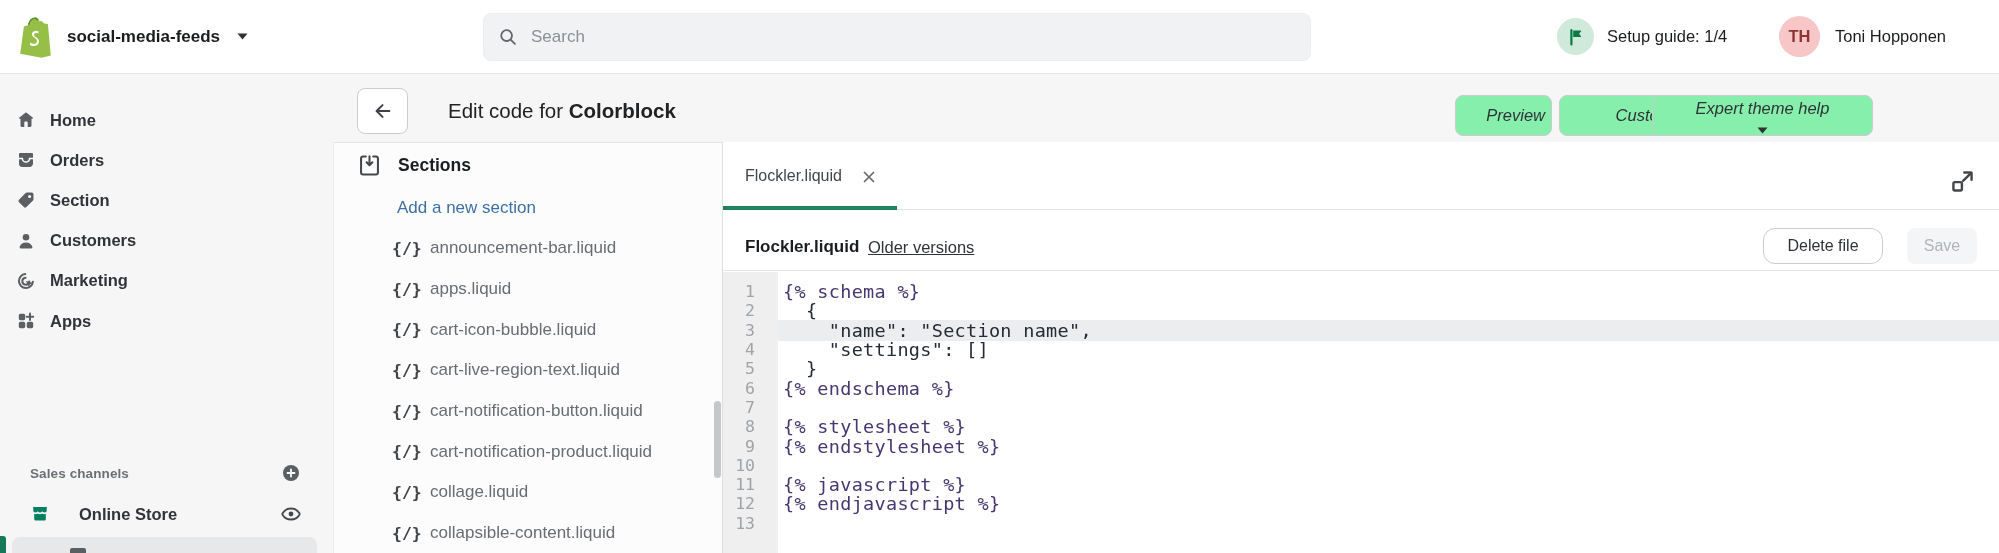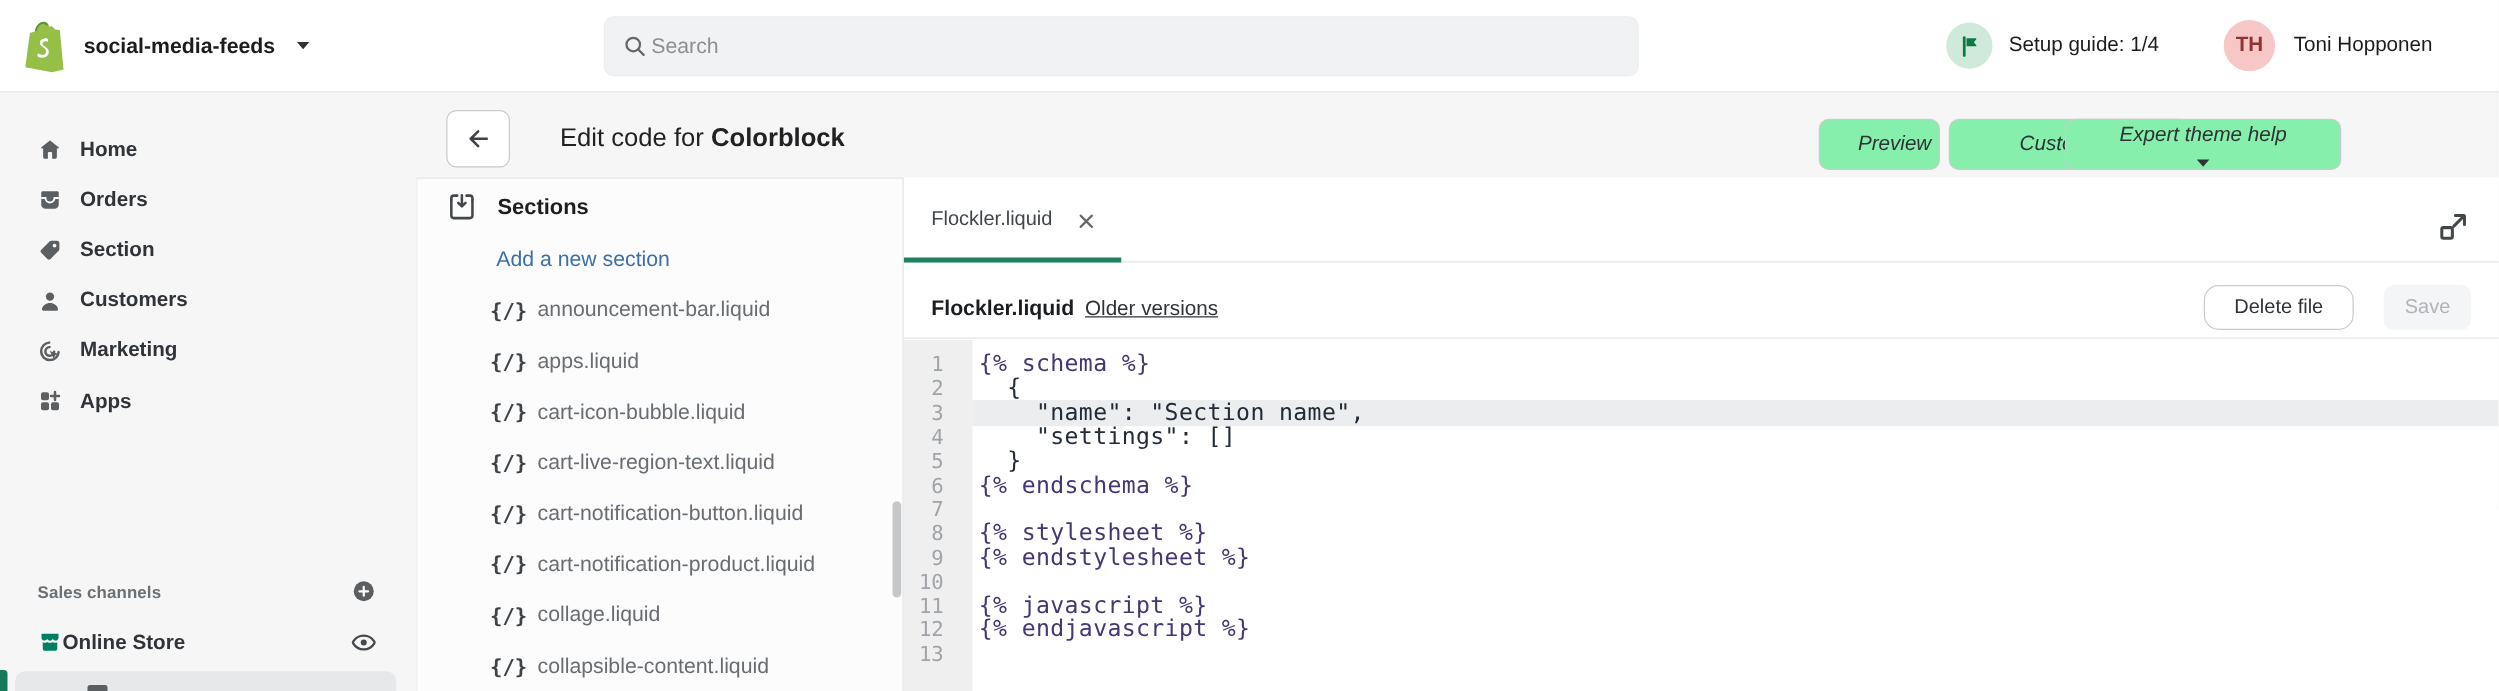--- a/index.html
+++ b/index.html
@@ -7,43 +7,43 @@
        font-family:"Liberation Sans",sans-serif;-webkit-font-smoothing:antialiased;}
   svg{display:block;}
 
   
   .topbar{position:absolute;left:0;top:0;width:1999px;height:73px;background:#ffffff;
           border-bottom:1px solid #e3e4e5;z-index:5;}
   .store-switcher{position:absolute;left:14px;top:0;height:73px;display:flex;align-items:center;gap:13px;cursor:pointer;}
   .store-name{font-size:17px;font-weight:700;color:#1a1c1d;}
   .caret{margin-left:4px;}
   .searchbox{position:absolute;left:483px;top:13px;width:828px;height:48px;background:#f1f2f3;
-             border:1px solid #eceded;border-radius:8px;display:flex;align-items:center;padding:0 14px;gap:1px;box-sizing:border-box;}
+             border:1px solid #eceded;border-radius:8px;display:flex;align-items:center;padding:0 14px;gap:11px;box-sizing:border-box;}
   .searchbox input{flex:1;border:none;background:transparent;outline:none;font-family:"Liberation Sans",sans-serif;
              font-size:17px;color:#303437;}
   .searchbox input::placeholder{color:#8a9095;opacity:1;}
   .setup-guide{position:absolute;left:1557px;top:0;height:73px;display:flex;align-items:center;gap:13px;cursor:pointer;}
   .flag-circle{width:37px;height:37px;border-radius:50%;background:#cfe9da;display:flex;align-items:center;justify-content:center;}
   .setup-label{font-size:16.5px;font-weight:500;color:#1a1c1d;}
   .user-menu{position:absolute;left:1779px;top:0;height:73px;display:flex;align-items:center;gap:15px;cursor:pointer;}
   .avatar{width:41px;height:41px;border-radius:50%;background:#f7c6c6;color:#8f3434;font-weight:700;
           font-size:16.5px;display:flex;align-items:center;justify-content:center;}
   .user-name{font-size:16.5px;font-weight:500;color:#1a1c1d;}
 
   
   .nav{position:absolute;left:0;top:100px;width:333px;}
-  .nav-item{height:40.2px;display:flex;align-items:center;padding-left:30px;gap:14px;cursor:pointer;}
+  .nav-item{height:40.2px;display:flex;align-items:center;padding-left:16px;gap:14px;cursor:pointer;}
   .nav-ic{width:20px;height:20px;flex:0 0 20px;}
   .nav-label{font-size:16.5px;font-weight:600;color:#303438;}
   .sales-row{position:absolute;left:0;top:462px;width:333px;height:22px;display:flex;align-items:center;
              padding-left:30px;box-sizing:border-box;}
   .sales-label{font-size:13.5px;font-weight:600;color:#6b7075;letter-spacing:.1px;}
   .plus-btn{position:absolute;left:281px;top:1px;width:20px;height:20px;cursor:pointer;}
   .store-row{position:absolute;left:0;top:500px;width:333px;height:28px;display:flex;align-items:center;
-             padding-left:30px;gap:0;box-sizing:border-box;cursor:pointer;}
+             padding-left:30px;gap:29px;box-sizing:border-box;cursor:pointer;}
   .eye-btn{position:absolute;left:280px;top:3px;width:22px;height:22px;cursor:pointer;}
   .sel-bar{position:absolute;left:0;top:536px;width:6px;height:40px;background:#17785a;border-radius:0 3px 3px 0;}
   .sel-row{position:absolute;left:12px;top:537px;width:305px;height:40px;background:#e7e8ea;border-radius:8px;cursor:pointer;}
   .sel-ic-sliver{position:absolute;left:58px;top:11px;width:16px;height:6px;background:#5c5f62;border-radius:2px 2px 0 0;}
 
   
   .back-btn{position:absolute;left:357px;top:88px;width:51px;height:46px;background:#fff;border:1px solid #c9cccf;
             border-radius:8px;display:flex;align-items:center;justify-content:center;box-sizing:border-box;cursor:pointer;}
   .page-title{position:absolute;left:448px;top:99px;height:25px;font-size:20.5px;color:#202223;white-space:nowrap;}
   .page-title b{font-weight:700;}

